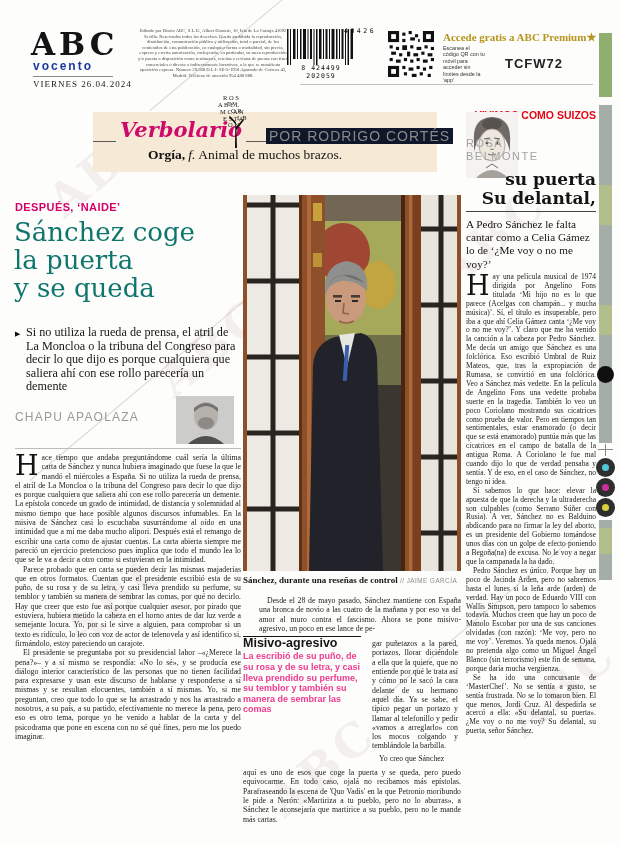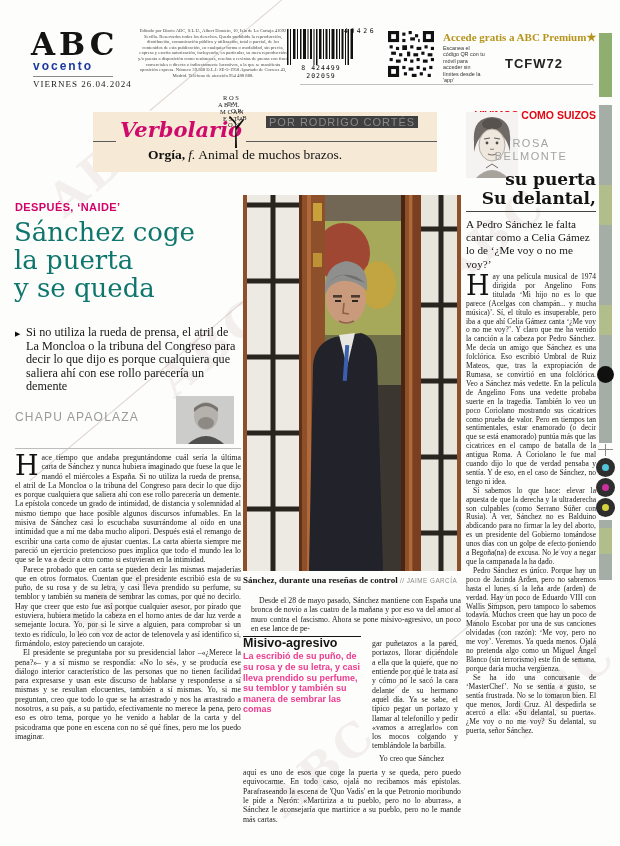--- a/index.html
+++ b/index.html
@@ -47,22 +47,22 @@
   .regdot{position:absolute;left:596px;width:19px;height:19px;border-radius:50%;background:#2e2e2e;}
   .regdot i{position:absolute;left:6px;top:6px;width:7px;height:7px;border-radius:50%;display:block;}
   .graybar2{left:599px;top:520px;width:13px;height:60px;background:#a4aea6;}
   .graybar2 .gseg{position:absolute;left:0;top:8px;width:13px;height:26px;background:#b2bd8c;}
 
   
   .band{left:93px;top:112px;width:344px;height:60px;background:#f6ead6;}
   .band-rule{left:93px;top:141px;width:344px;height:1px;background:#5a5a5a;}
   .verbolario{left:116px;top:117px;font-family:"DejaVu Serif",serif;font-style:italic;font-weight:bold;
               font-size:21px;color:#cf0a6a;background:#f6ead6;padding:0 4px;}
-  .verb-byline{left:266px;top:116px;font-family:"Liberation Sans",sans-serif;font-size:11px;
-               letter-spacing:1px;color:#8a8a8a;background:#404040;padding:0 3px;}
+  .verb-byline{left:266px;top:128px;font-family:"Liberation Sans",sans-serif;font-size:14px;
+               letter-spacing:1px;color:#8a8a8a;background:#0f172a;padding:0 3px;}
   .tree{left:213px;top:92px;}
   .verb-entry{left:148px;top:147px;font-size:13.5px;color:#111;}
   .verb-entry .w{font-weight:bold;}
   .verb-entry .g{font-style:italic;padding:0 3px;}
 
   
   .kicker{left:15px;top:201px;font-family:"Liberation Sans",sans-serif;font-size:11px;font-weight:bold;
           color:#d4006a;letter-spacing:0.4px;}
   .headline{left:14px;top:218px;width:230px;font-family:"DejaVu Serif",serif;font-size:26px;
             line-height:28px;color:#0f766e;font-weight:500;}
@@ -80,37 +80,37 @@
   .dropcap{float:left;font-family:"DejaVu Serif",serif;font-size:27px;line-height:24px;
            padding:1px 3px 0 0;color:#141414;}
 
   
   .photo{left:243px;top:195px;}
   .caption{left:243px;top:575px;width:218px;font-size:9px;color:#141414;}
   .caption .cap-b{font-weight:bold;}
   .caption .cred{font-family:"Liberation Sans",sans-serif;font-size:6.3px;color:#8a8a8a;
                  letter-spacing:0.5px;}
   .centercol{left:243px;top:596px;width:218px;font-size:7.8px;line-height:9.3px;text-align:justify;}
-  .centercol .introp{margin:0 0 3px 8px;text-indent:8px;}
+  .centercol .introp{margin:0 0 3px 16px;text-indent:8px;}
   .wraprow{display:flex;gap:8px;}
   .pullquote{width:118px;flex:0 0 118px;border-top:1.5px solid #141414;padding-top:2px;}
   .pq-title{font-family:"Liberation Sans",sans-serif;font-weight:bold;font-size:12.5px;color:#141414;
             margin:0 0 3px 0;text-align:left;}
   .pq-text{font-family:"Liberation Sans",sans-serif;font-weight:bold;font-size:9px;line-height:10.6px;
            color:#ee3a8f;text-align:left;}
   .besidecol{flex:1;text-align:justify;}
   .besidecol p{margin:3px;}
   .besidecol p + p{text-indent:7px;}
   .afterp{margin:2px 0 0 0;}
 
   
   .op-section{left:466px;top:109px;width:130px;text-align:right;font-family:"Liberation Sans",sans-serif;
               font-size:10.5px;line-height:12px;font-weight:bold;color:#e30613;}
   .op-portrait{left:466px;top:112px;}
-  .op-author{left:466px;top:137px;width:130px;text-align:center;font-family:"Liberation Sans",sans-serif;
+  .op-author{left:466px;top:137px;width:130px;text-align:left;font-family:"Liberation Sans",sans-serif;
              font-size:11px;line-height:12.5px;letter-spacing:1.5px;color:#a3a3a3;}
   .op-headline{left:466px;top:170px;width:130px;text-align:right;font-family:"DejaVu Serif",serif;
                font-size:17px;line-height:19px;font-weight:bold;color:#141414;}
   .op-rule{left:466px;top:211px;width:130px;height:1px;background:#444;}
   .op-intro{left:466px;top:218px;width:130px;text-align:left;font-size:11.2px;line-height:13.2px;
             color:#141414;}
   .op-body{left:466px;top:273px;width:130px;font-size:7.5px;line-height:8.9px;text-align:justify;
            color:#1b1b1b;}
   .op-body p{margin:0;}
   .op-body p + p{text-indent:7px;}

